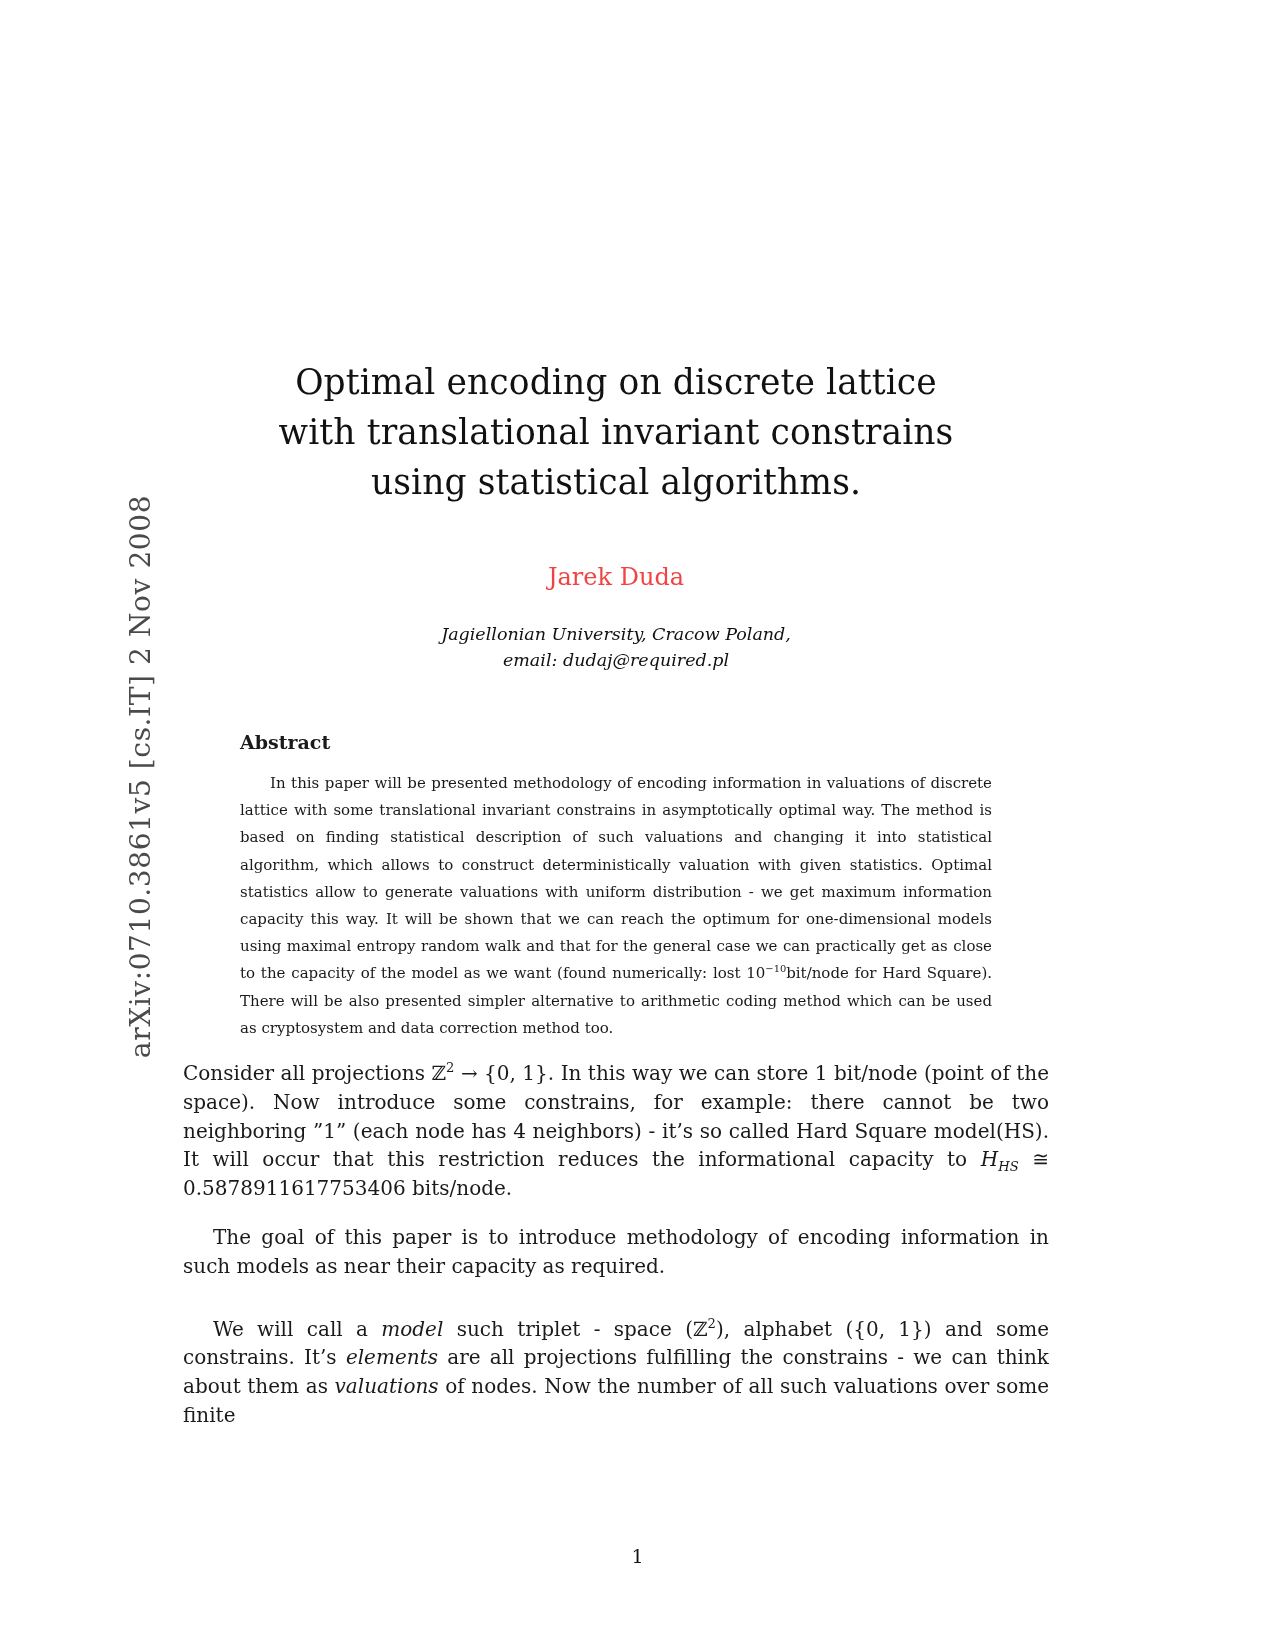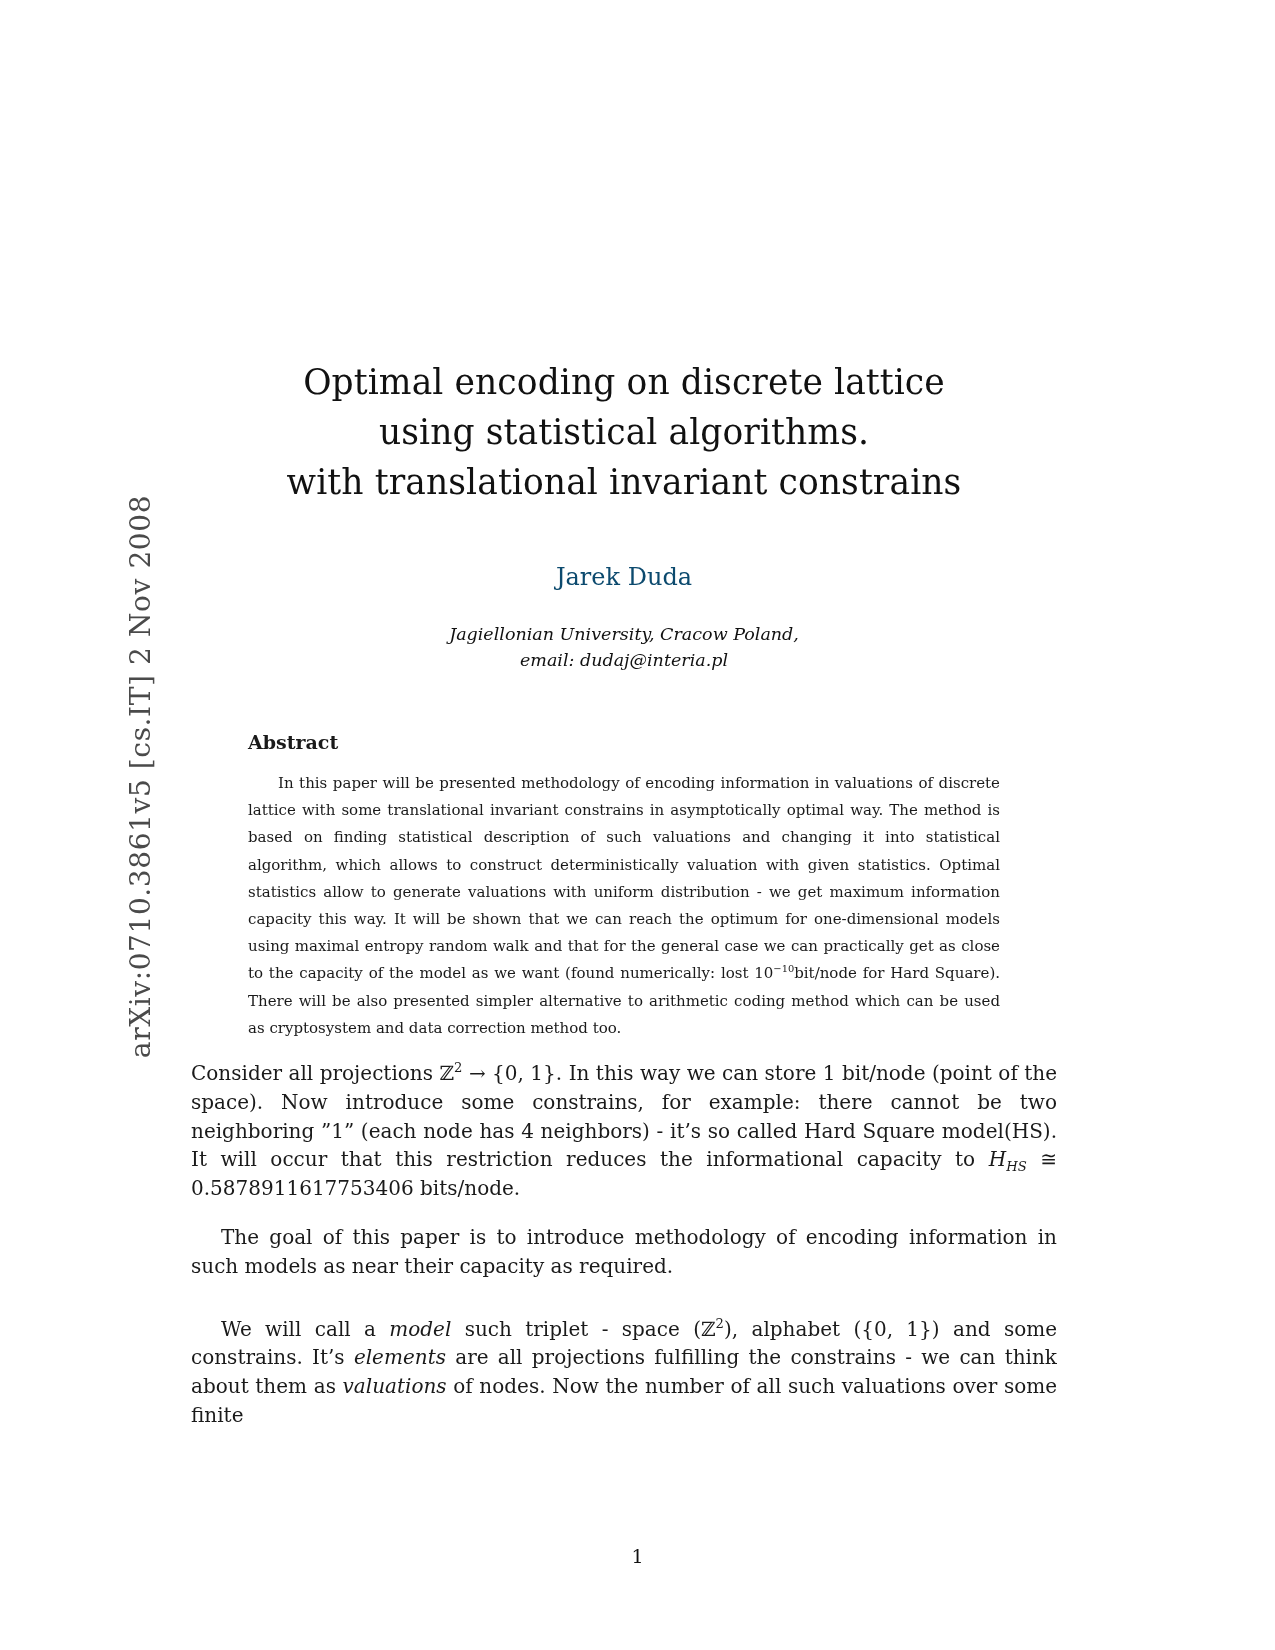--- a/index.html
+++ b/index.html
@@ -39,40 +39,39 @@
     white-space: nowrap;
   }
 
   
   #page {
     position: absolute;
     left: 183px;
     top: 0;
     width: 866px;
     height: 1650px;
-    margin-left: 8px;
   }
 
   
   #title-block {
     margin-top: 357px;
     text-align: center;
   }
   .doc-title-line {
     font-size: 34.5px;
     line-height: 50px;
     letter-spacing: 0.1px;
     font-weight: normal;
     color: #111;
   }
   #author {
     margin-top: 56px;
     text-align: center;
     font-size: 24px;
-    color: #0c4a6e;
+    color: #ef4444;
   }
   .affil-line {
     text-align: center;
     font-style: italic;
     font-size: 17.5px;
     line-height: 26px;
     color: #111;
   }
   #affiliation { margin-top: 30px; text-align: center; }
 
@@ -135,28 +134,28 @@
 <body>
 
 <div id="arxiv-stamp">
   <div class="stamp-text">arXiv:0710.3861v5  [cs.IT]  2 Nov 2008</div>
 </div>
 
 <div id="page">
 
   <div id="title-block">
     <div class="doc-title-line">Optimal encoding on discrete lattice</div>
+    <div class="doc-title-line">with translational invariant constrains</div>
     <div class="doc-title-line">using statistical algorithms.</div>
-    <div class="doc-title-line">with translational invariant constrains</div>
   </div>
 
   <div id="author">Jarek Duda</div>
 
   <div id="affiliation" class="affil-line">Jagiellonian University, Cracow Poland,</div>
-  <div class="affil-line">email: dudaj@interia.pl</div>
+  <div class="affil-line">email: dudaj@required.pl</div>
 
   <div id="abstract-block">
     <div id="abstract-heading">Abstract</div>
     <div id="abstract-body"><span>In this paper will be presented methodology of encoding information in valuations of discrete lattice with some translational invariant constrains in asymptotically optimal way. The method is based on finding statistical description of such valuations and changing it into statistical algorithm, which allows to construct deterministically valuation with given statistics. Optimal statistics allow to generate valuations with uniform distribution - we get maximum information capacity this way. It will be shown that we can reach the optimum for one-dimensional models using maximal entropy random walk and that for the general case we can practically get as close to the capacity of the model as we want (found numerically: lost 10</span><sup>−10</sup><span>bit/node for Hard Square). There will be also presented simpler alternative to arithmetic coding method which can be used as cryptosystem and data correction method too.</span></div>
   </div>
 
 
   <p class="body-par"><span>Consider all projections </span><span class="math">ℤ</span><sup>2</sup><span> → {0, 1}.  In this way we can store 1 bit/node (point of the space).  Now introduce some constrains, for example:  there cannot be two neighboring ”1” (each node has 4 neighbors) - it’s so called Hard Square model(HS). It  will  occur  that  this  restriction  reduces  the  informational  capacity  to  </span><span class="mathit">H</span><sub class="mathit">HS</sub><span> ≅ 0.5878911617753406 bits/node.</span></p>
 
   <p class="body-par indent">The goal of this paper is to introduce methodology of encoding information in such models as near their capacity as required.</p>

